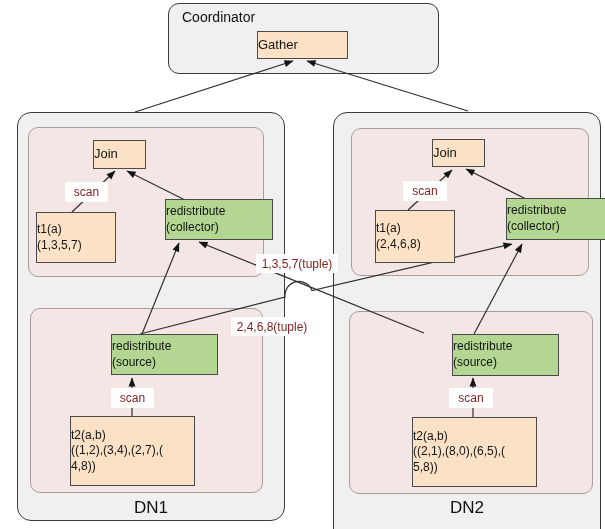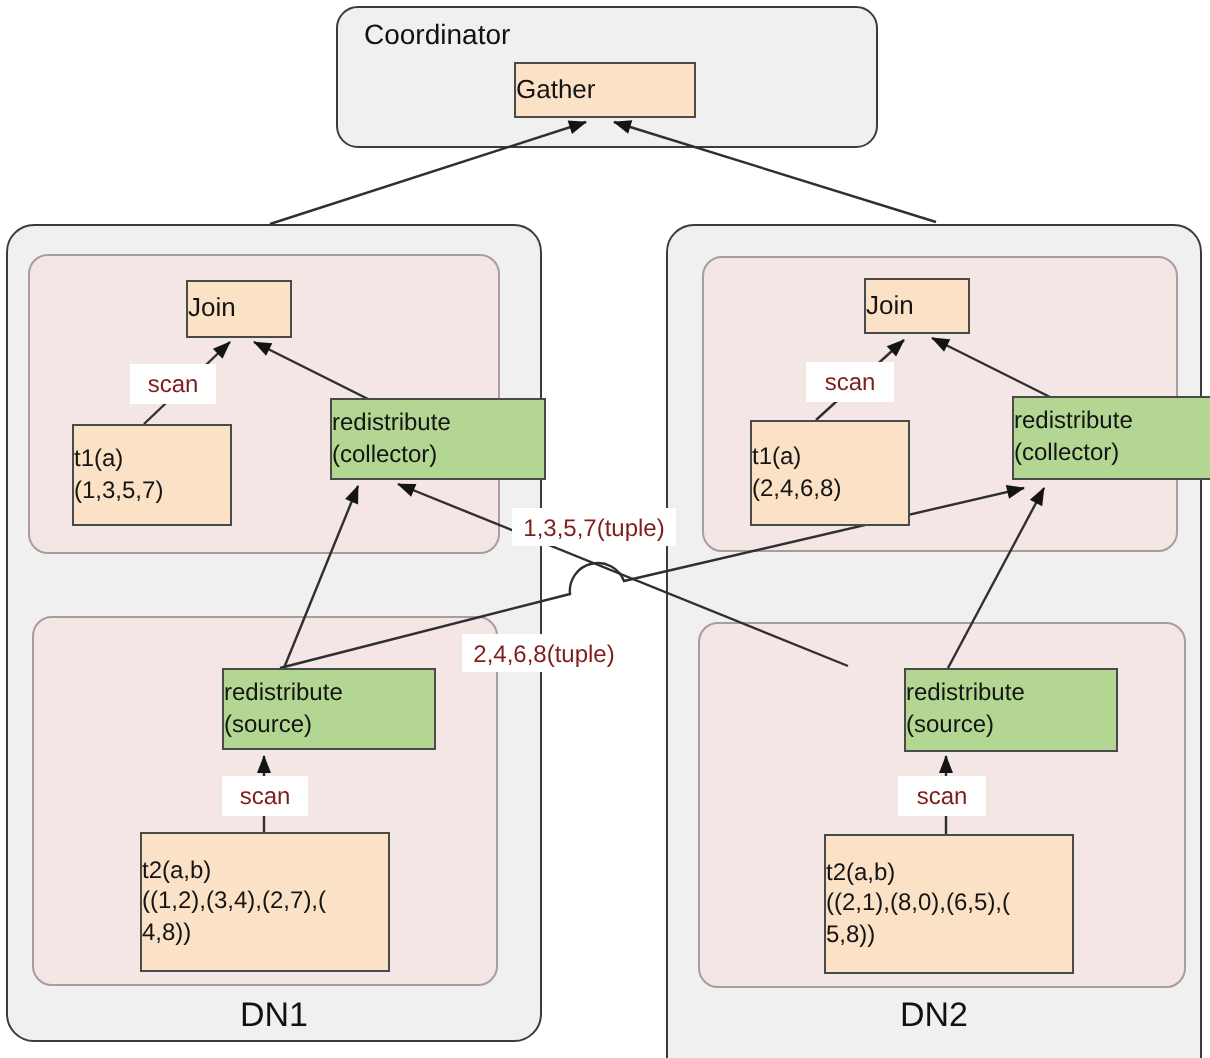--- a/index.html
+++ b/index.html
@@ -38,21 +38,21 @@
 </style>
 </head>
 <body>
 
 <div class="stage">
 
   <div class="panel" style="left:168px;top:3px;width:271px;height:71px;border-radius:11px;padding-left:44px;">
     <div class="panel-title">Coordinator</div>
   </div>
 
-  <div class="panel" style="left:3px;top:112px;width:268px;height:409px;">
+  <div class="panel" style="left:17px;top:112px;width:268px;height:409px;">
     <div class="inner" style="left:10px;top:14px;width:236px;height:150px;"></div>
     <div class="inner" style="left:12px;top:195px;width:233px;height:185px;"></div>
     <div class="dn-label" style="top:385px;">DN1</div>
   </div>
 
   <div class="panel" style="left:333px;top:112px;width:268px;height:463px;">
     <div class="inner" style="left:17px;top:15px;width:238px;height:148px;"></div>
     <div class="inner" style="left:15px;top:198px;width:244px;height:183px;"></div>
     <div class="dn-label" style="top:385px;">DN2</div>
   </div>

